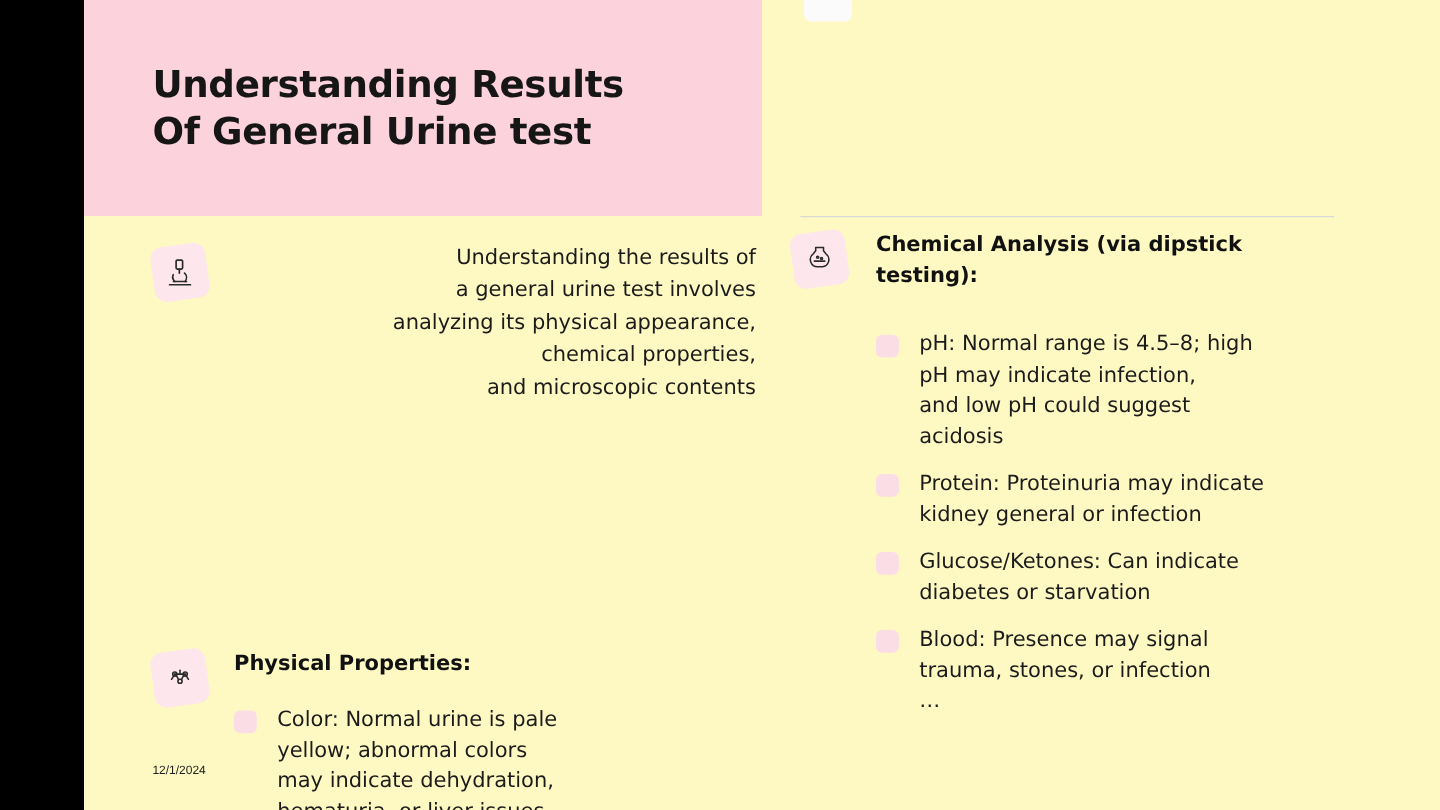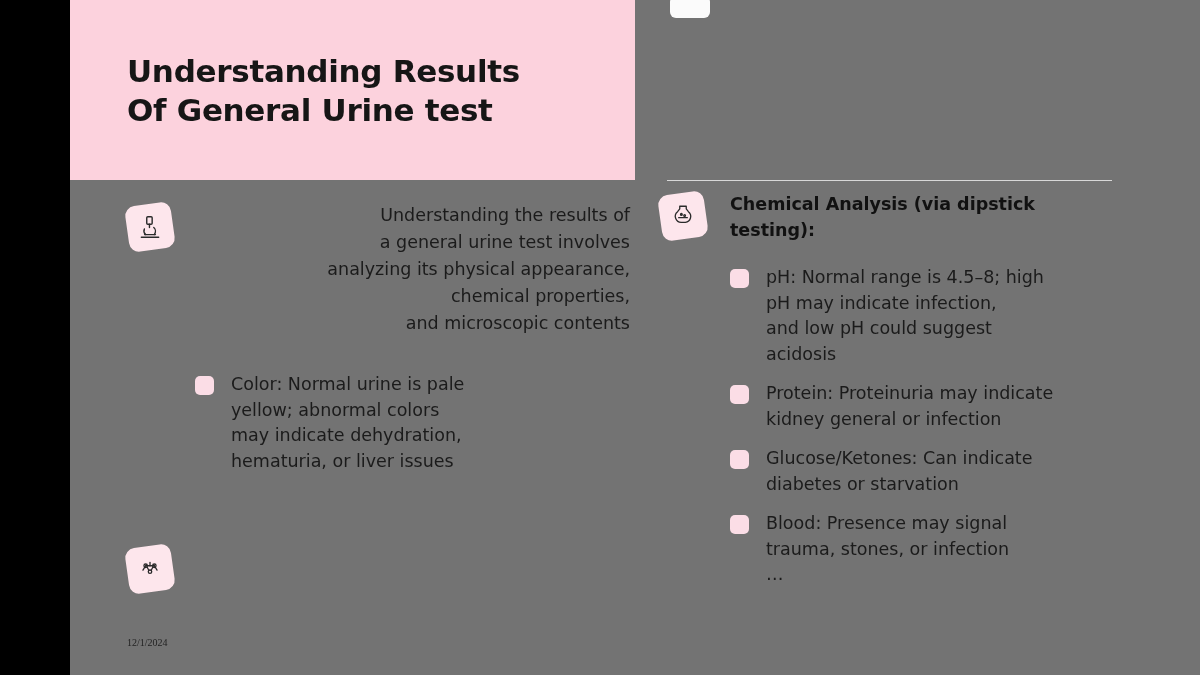--- a/index.html
+++ b/index.html
@@ -18,21 +18,21 @@
     width: 1200px;
     height: 675px;
     background: #000000;
   }
   .canvas {
     position: absolute;
     left: 70px;
     top: 0;
     width: 1130px;
     height: 675px;
-    background: #737373;
+    background: #fef9c3;
   }
   
   .title-banner {
     position: absolute;
     left: 0px;
     top: 0px;
     width: 565px;
     height: 180px;
     background: #fcd2dd;
   }
@@ -139,21 +139,21 @@
     color: #1b1b1b;
     white-space: pre-line;
   }
 
   .date {
     position: absolute;
     left: 57px;
     top: 637px;
     font-size: 10px;
     color: #222222;
-    font-family: Liberation Serif, serif;
+    font-family: Liberation Sans, sans-serif;
     text-align: right;
   }
 </style>
 </head>
 <body>
 
 <div class="slide">
   <div class="canvas">
 
     <div class="ghost-mark"></div>
@@ -192,20 +192,23 @@
             <path d="M8 9l-2.5 4"></path>
             <path d="M16 9l2.5 4"></path>
             <path d="M12 9v-3"></path>
             <circle cx="8" cy="9" r="1.6"></circle>
             <circle cx="16" cy="9" r="1.6"></circle>
             <circle cx="12" cy="14.5" r="1.6"></circle>
             <path d="M9.3 10.2l1.6 3"></path>
             <path d="M14.7 10.2l-1.6 3"></path>
           </svg>
         </div>
+        <div style="margin-left:125px; padding-top:172px;">
+          <div class="heading">Physical Properties:</div>
+        </div>
         <div style="margin-left:125px; margin-top:22px;">
           <div class="bullet">
             <span class="chip"></span>
             <span class="btext">Color: Normal urine is pale
 yellow; abnormal colors
 may indicate dehydration,
 hematuria, or liver issues</span>
           </div>
 
         </div>
@@ -221,21 +224,21 @@
             <path d="M9 3h6v2.5l2 2.5a5.5 5.5 0 0 1-2.8 9.8H10.8A5.5 5.5 0 0 1 7 8l2-2.5z"></path>
             <path d="M8 13.5h8"></path>
             <circle cx="10.5" cy="10.5" r="0.8"></circle>
             <circle cx="13.5" cy="11.5" r="0.8"></circle>
           </svg>
         </div>
         <div style="margin-left:70px; padding-top:2px;">
           <div class="heading">Chemical Analysis (via dipstick
 testing):</div>
         </div>
-        <div style="margin-left:70px; margin-top:22px;">
+        <div style="margin-left:70px; margin-top:32px;">
           <div class="bullet">
             <span class="chip"></span>
             <span class="btext">pH: Normal range is 4.5–8; high
 pH may indicate infection,
 and low pH could suggest
 acidosis</span>
           </div>
           <div class="bullet">
             <span class="chip"></span>
             <span class="btext">Protein: Proteinuria may indicate

